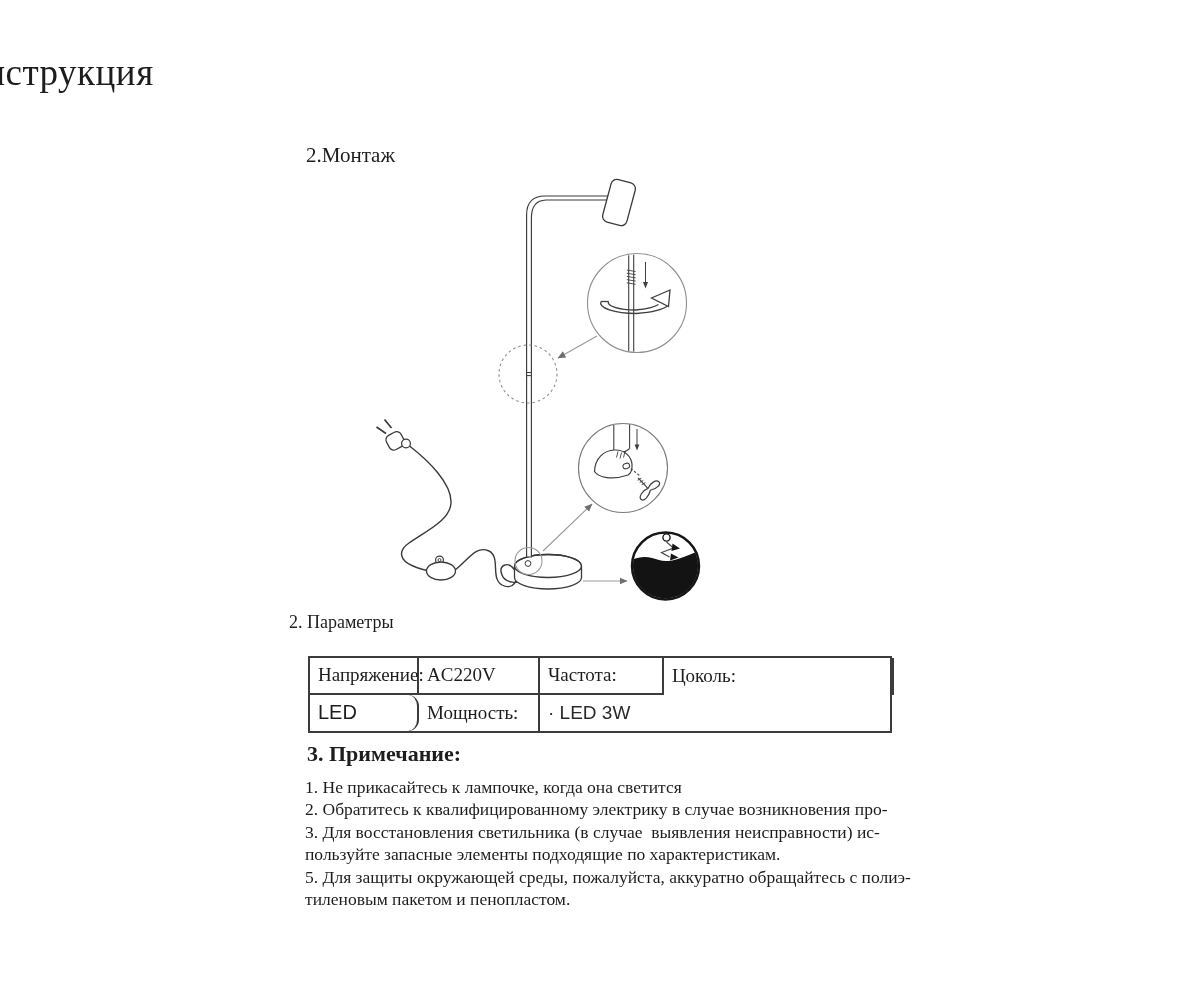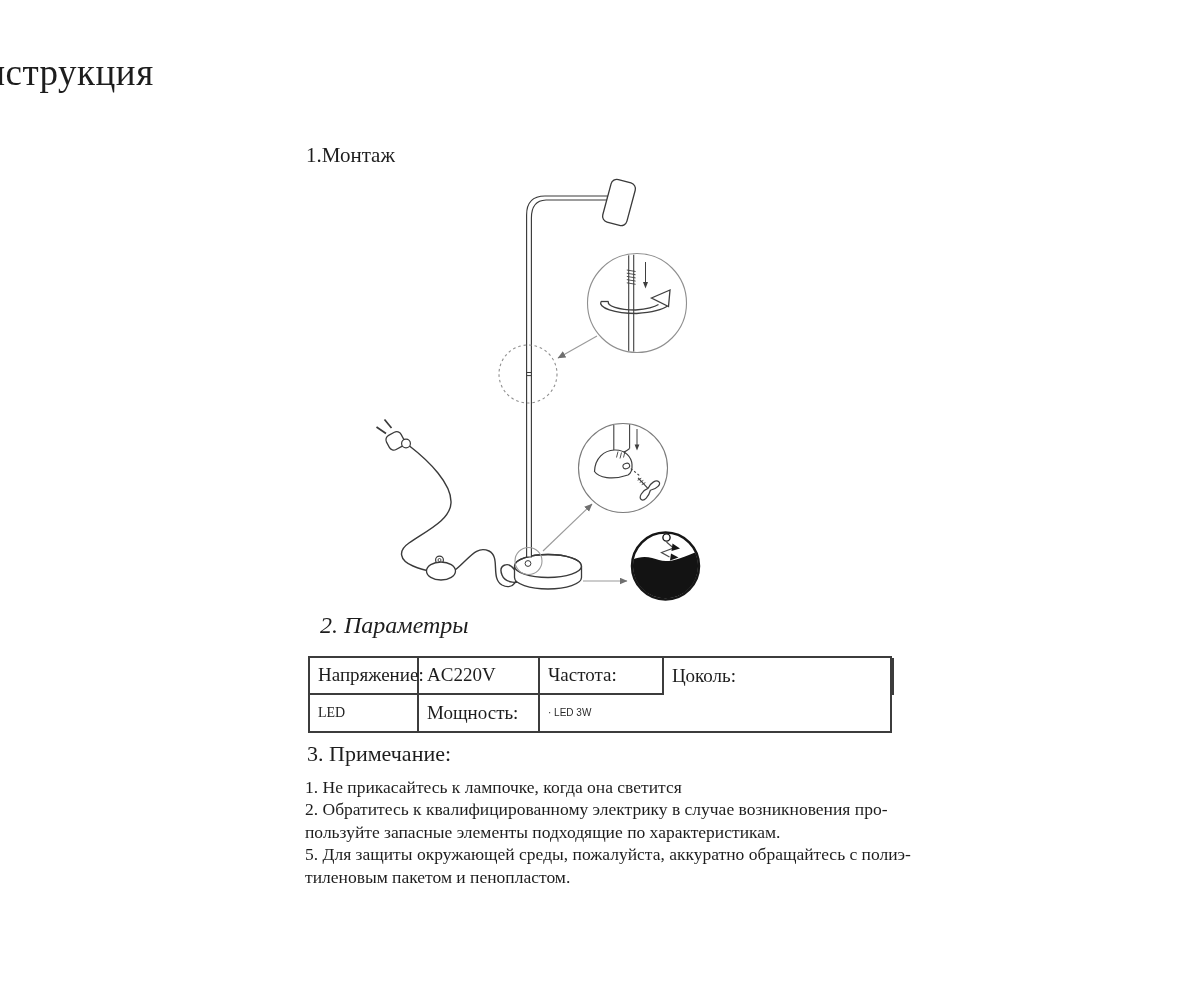--- a/index.html
+++ b/index.html
@@ -17,63 +17,63 @@
     top:52px;font-size:37px;line-height:42px;letter-spacing:0.5px;
   }
   .title .shift{position:relative;left:-42px;}
   .model-line{top:104px;font-size:36px;line-height:42px;}
   .model-line .shift{position:relative;left:-21px;}
   .model-number{
     font-family:"Liberation Sans","DejaVu Sans",sans-serif;
     font-size:29px;letter-spacing:1px;
   }
   .h-assembly{left:306px;top:143px;font-size:21px;}
-  .h-params{left:320px;top:612px;font-size:24px;font-style:italic;}
-  .h-notes{left:307px;top:741px;font-size:22px;}
+  .h-params{left:289px;top:612px;font-size:18px;}
+  .h-notes{left:307px;top:741px;font-size:22px;font-weight:bold;}
 
   .param-table{
     left:308px;top:656px;width:584px;height:77px;
     display:grid;
     grid-template-columns:109px 121px 124px 230px;
     grid-template-rows:1fr 1fr;
     border:2px solid #3c3c3c;
     box-sizing:border-box;
   }
   .cell{
     border-right:2px solid #3c3c3c;
     border-bottom:2px solid #3c3c3c;
     display:flex;align-items:center;
     padding-left:8px;
     font-size:19px;
     box-sizing:border-box;
     white-space:nowrap;
   }
   .cell.last-col{border-right:none;}
   .cell.last-row{border-bottom:none;}
-  .v-sans{font-family:Liberation Serif, serif;font-size:14px;}
-  .v-sans-sm{font-family:"Liberation Sans","DejaVu Sans",sans-serif;font-size:10px;color:#2a2a2a;}
+  .v-sans{font-family:Liberation Sans, sans-serif;font-size:20px;border-radius:11px;}
+  .v-sans-sm{font-family:"Liberation Sans","DejaVu Sans",sans-serif;font-size:19px;color:#2a2a2a;}
 
   .notes{
     left:305px;top:776px;width:620px;
     font-size:17.5px;line-height:22.4px;
   }
   .note-line{white-space:pre-wrap;}
 
   .diagram{left:365px;top:160px;}
 </style>
 </head>
 <body>
 
 <div class="page">
 
   <div class="abs center-line title">
     <span class="shift">Инструкция</span>
   </div>
 
-  <div class="abs h-assembly">1.Монтаж</div>
+  <div class="abs h-assembly">2.Монтаж</div>
 
   <svg class="abs diagram" width="345" height="450" viewBox="365 160 345 450">
     <defs>
       <marker id="arr" markerUnits="userSpaceOnUse" markerWidth="10" markerHeight="9" refX="7.5" refY="3.5" orient="auto">
         <path d="M0,0 L8,3.5 L0,7 Z" fill="#6f6f6f"></path>
       </marker>
       <clipPath id="clipTop">
           <circle cx="637" cy="303" r="48.6"></circle>
         </clipPath>
       <clipPath id="clipBlack">
@@ -197,18 +197,19 @@
     <div class="cell last-row v-sans">LED</div>
     <div class="cell last-row">Мощность:</div>
     <div class="cell last-row last-col v-sans-sm">· LED 3W</div>
   </div>
 
   <div class="abs h-notes">3. Примечание:</div>
 
   <div class="abs notes">
     <div class="note-line">1. Не прикасайтесь к лампочке, когда она светится</div>
     <div class="note-line">2. Обратитесь к квалифицированному электрику в случае возникновения про-</div>
+    <div class="note-line">3. Для восстановления светильника (в случае  выявления неисправности) ис-</div>
     <div class="note-line">пользуйте запасные элементы подходящие по характеристикам.</div>
     <div class="note-line">5. Для защиты окружающей среды, пожалуйста, аккуратно обращайтесь с полиэ-</div>
     <div class="note-line">тиленовым пакетом и пенопластом.</div>
   </div>
 
 </div>
 
 </body></html>

